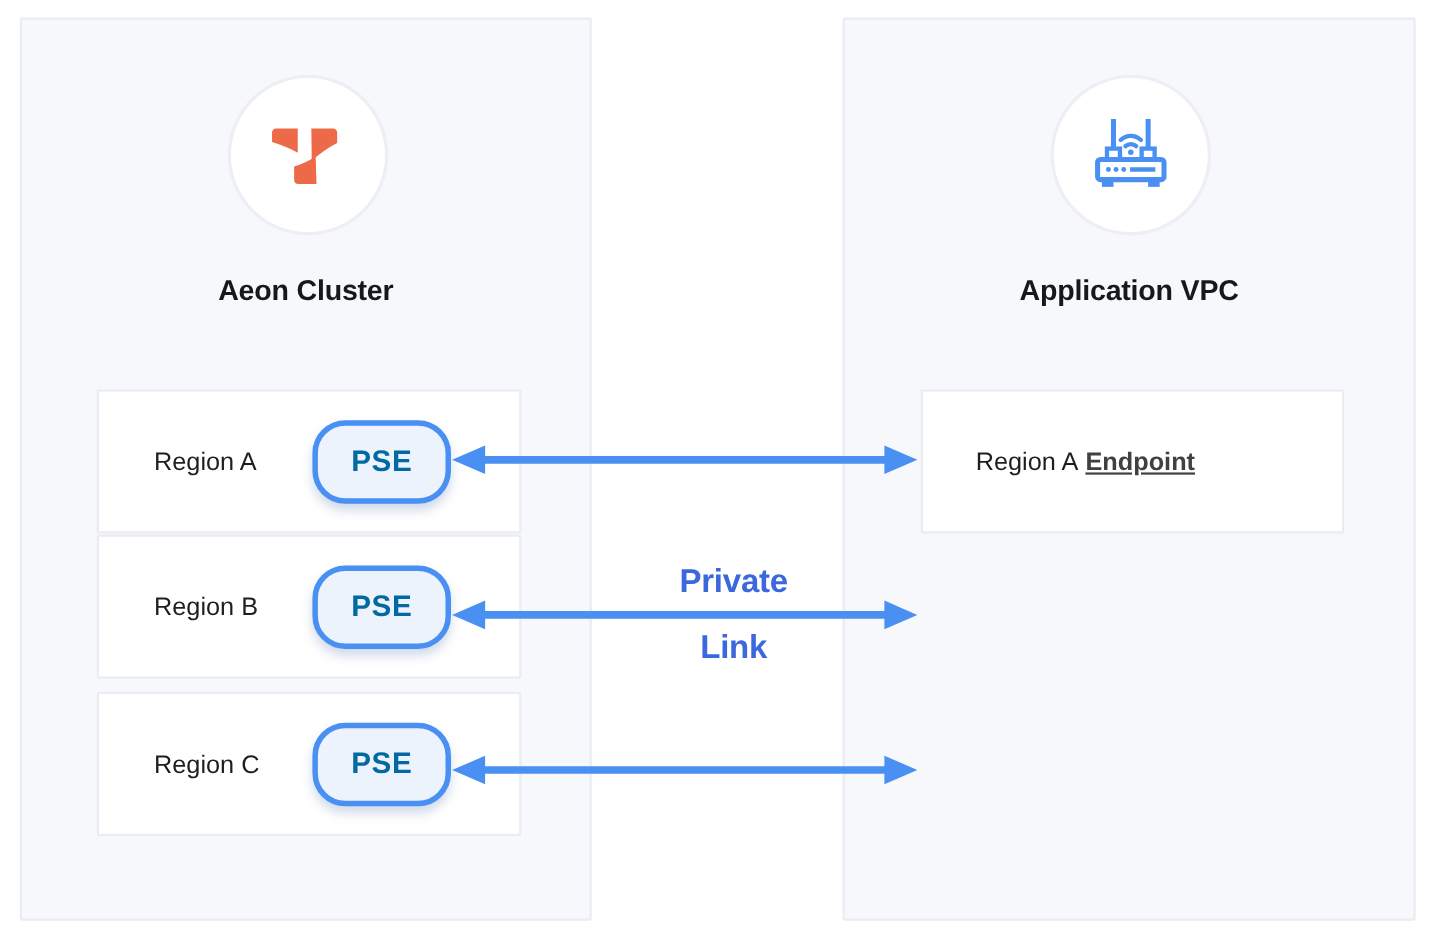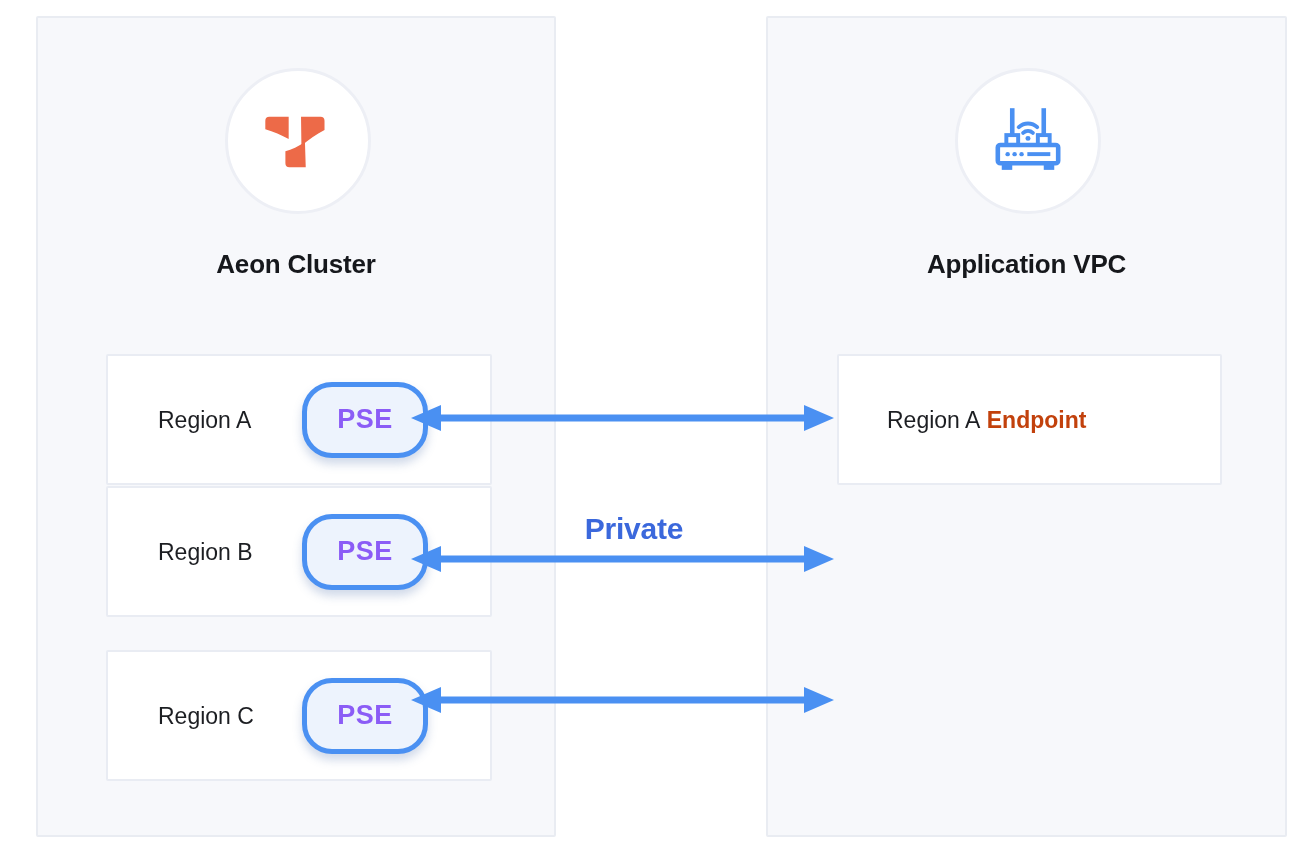--- a/index.html
+++ b/index.html
@@ -15,21 +15,21 @@
   }
 
   .panel {
     position: absolute;
     top: 16px;
     height: 821px;
     background: #f7f8fb;
     border: 2px solid #e9ecf2;
     border-radius: 2px;
   }
-  .panel.left  { left: 18px;  width: 520px; margin-left: 18px; }
+  .panel.left  { left: 18px;  width: 520px; }
   .panel.right { left: 766px; width: 521px; }
 
   .badge-circle {
     position: absolute;
     top: 50px;
     left: 187px;
     width: 146px;
     height: 146px;
     border-radius: 50%;
     background: #ffffff;
@@ -54,71 +54,71 @@
   .row {
     position: absolute;
     width: 386px;
     height: 131px;
     background: #ffffff;
     border: 2px solid #e9ecf3;
     border-radius: 2px;
   }
   .row.r0 { top: 336px; padding-left: 24px; }
   .row.r1 { top: 468px; }
-  .row.r2 { top: 632px; }
+  .row.r2 { top: 611px; }
   .panel.left  .row { left: 68px; }
   .panel.right .row { left: 69px; width: 385px; }
 
   .region-label {
     position: absolute;
     left: 50px;
     top: 50%;
     transform: translateY(-50%);
     font-size: 23px;
     color: #1c1e22;
     white-space: nowrap;
   }
   .panel.right .region-label { left: 48px; }
-  .region-label .bold { font-weight: 700; color: #c2410c; }
+  .region-label .bold { font-weight: 700; color: #404040; text-decoration: underline; }
 
   .pse-pill {
     position: absolute;
     right: 62px;
     top: 50%;
     transform: translateY(-50%);
     width: 126px;
     height: 76px;
     background: #edf3fd;
     border: 5px solid #4a90f2;
     border-radius: 30px;
     display: flex;
     align-items: center;
     justify-content: center;
     box-shadow: 0 6px 10px rgba(86, 119, 176, 0.28);
   }
   .pse-pill span {
     font-size: 27px;
     font-weight: 800;
-    color: #8b5cf6;
+    color: #0369a1;
     letter-spacing: 0.5px;
   }
 
   .arrow {
     position: absolute;
     left: 410px;
     width: 425px;
     height: 32px;
   }
   .arrow.a0 { top: 402px; }
   .arrow.a1 { top: 543px; }
   .arrow.a2 { top: 684px; }
 
   .link-label {
     position: absolute;
-    left: 524px;
+    left: 557px;
     width: 220px;
     text-align: center;
     font-size: 30px;
     font-weight: 700;
     color: #3b68dc;
     letter-spacing: -0.2px;
   }
   .link-label.top    { top: 512px; }
   .link-label.bottom { top: 572px; }
 
@@ -207,14 +207,15 @@
   </div>
   <div class="arrow a2">
     <svg width="425" height="32" viewBox="0 0 425 32" fill="#4a90f2">
       <line x1="25" y1="16" x2="400" y2="16" stroke="#4a90f2" stroke-width="7"></line>
       <polygon points="1,16 31,3 31,29"></polygon>
       <polygon points="424,16 394,3 394,29"></polygon>
     </svg>
   </div>
 
   <div class="link-label top">Private</div>
+  <div class="link-label bottom">Link</div>
 
 </div>
 
 </body></html>

